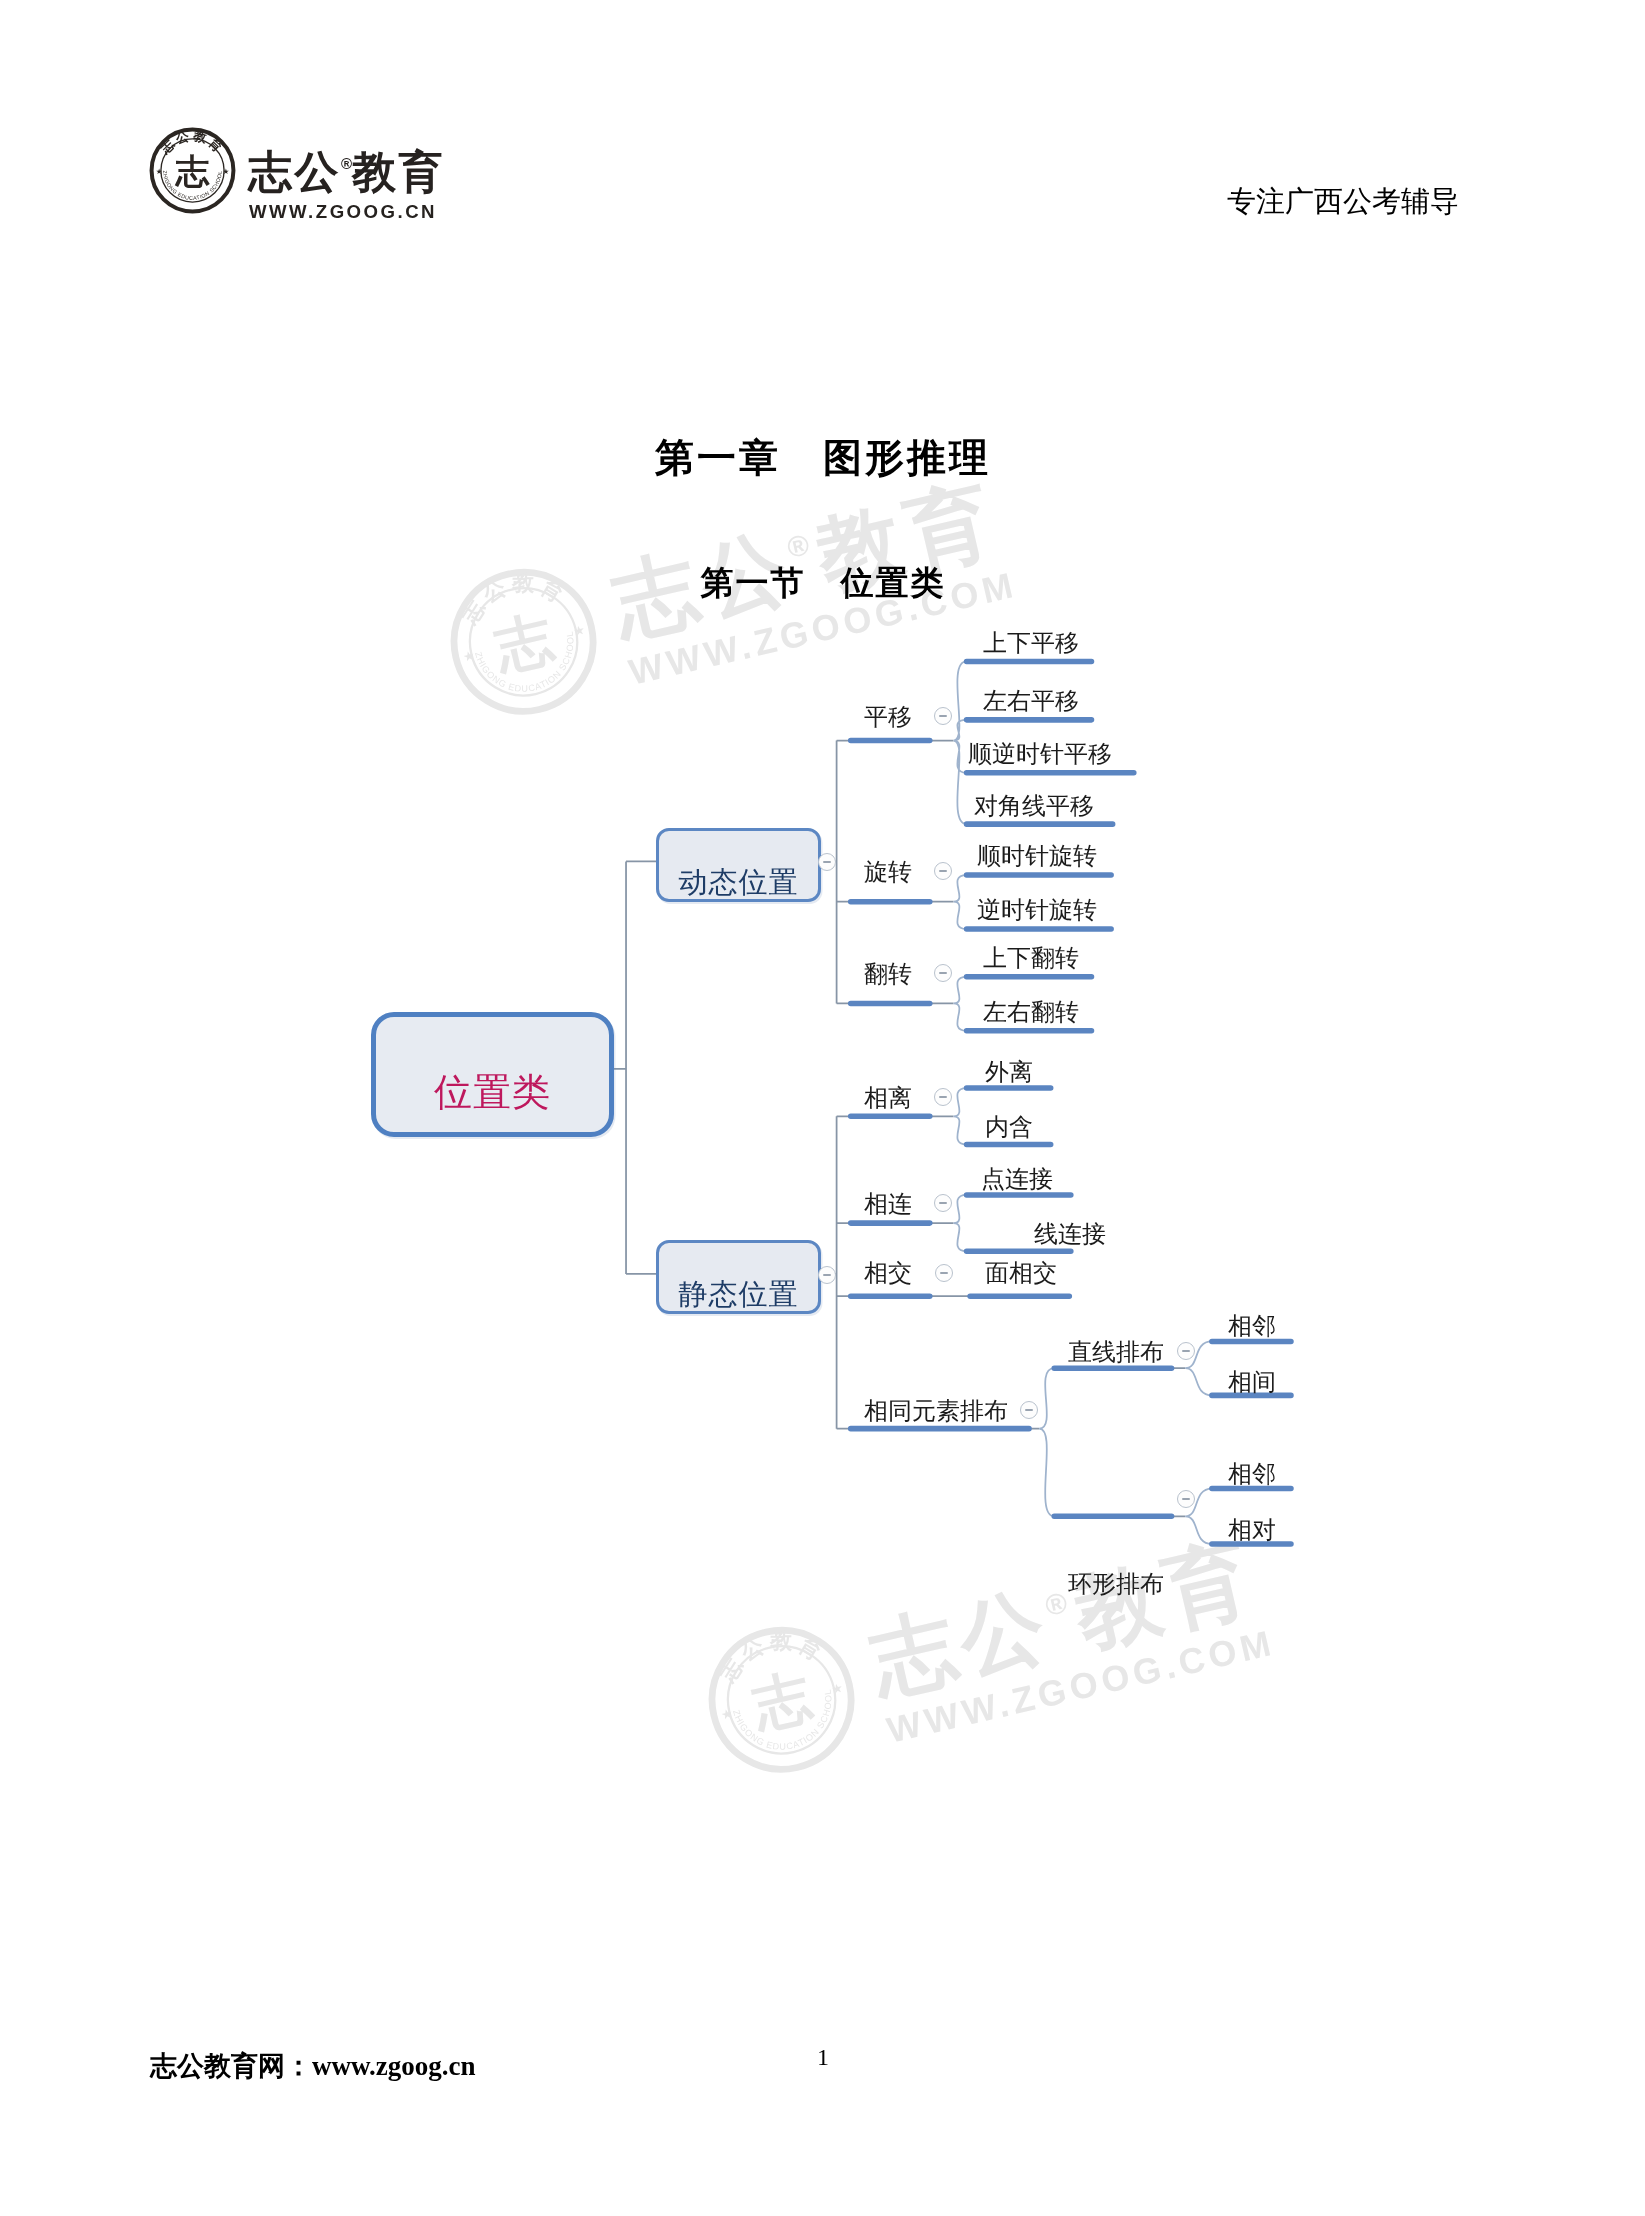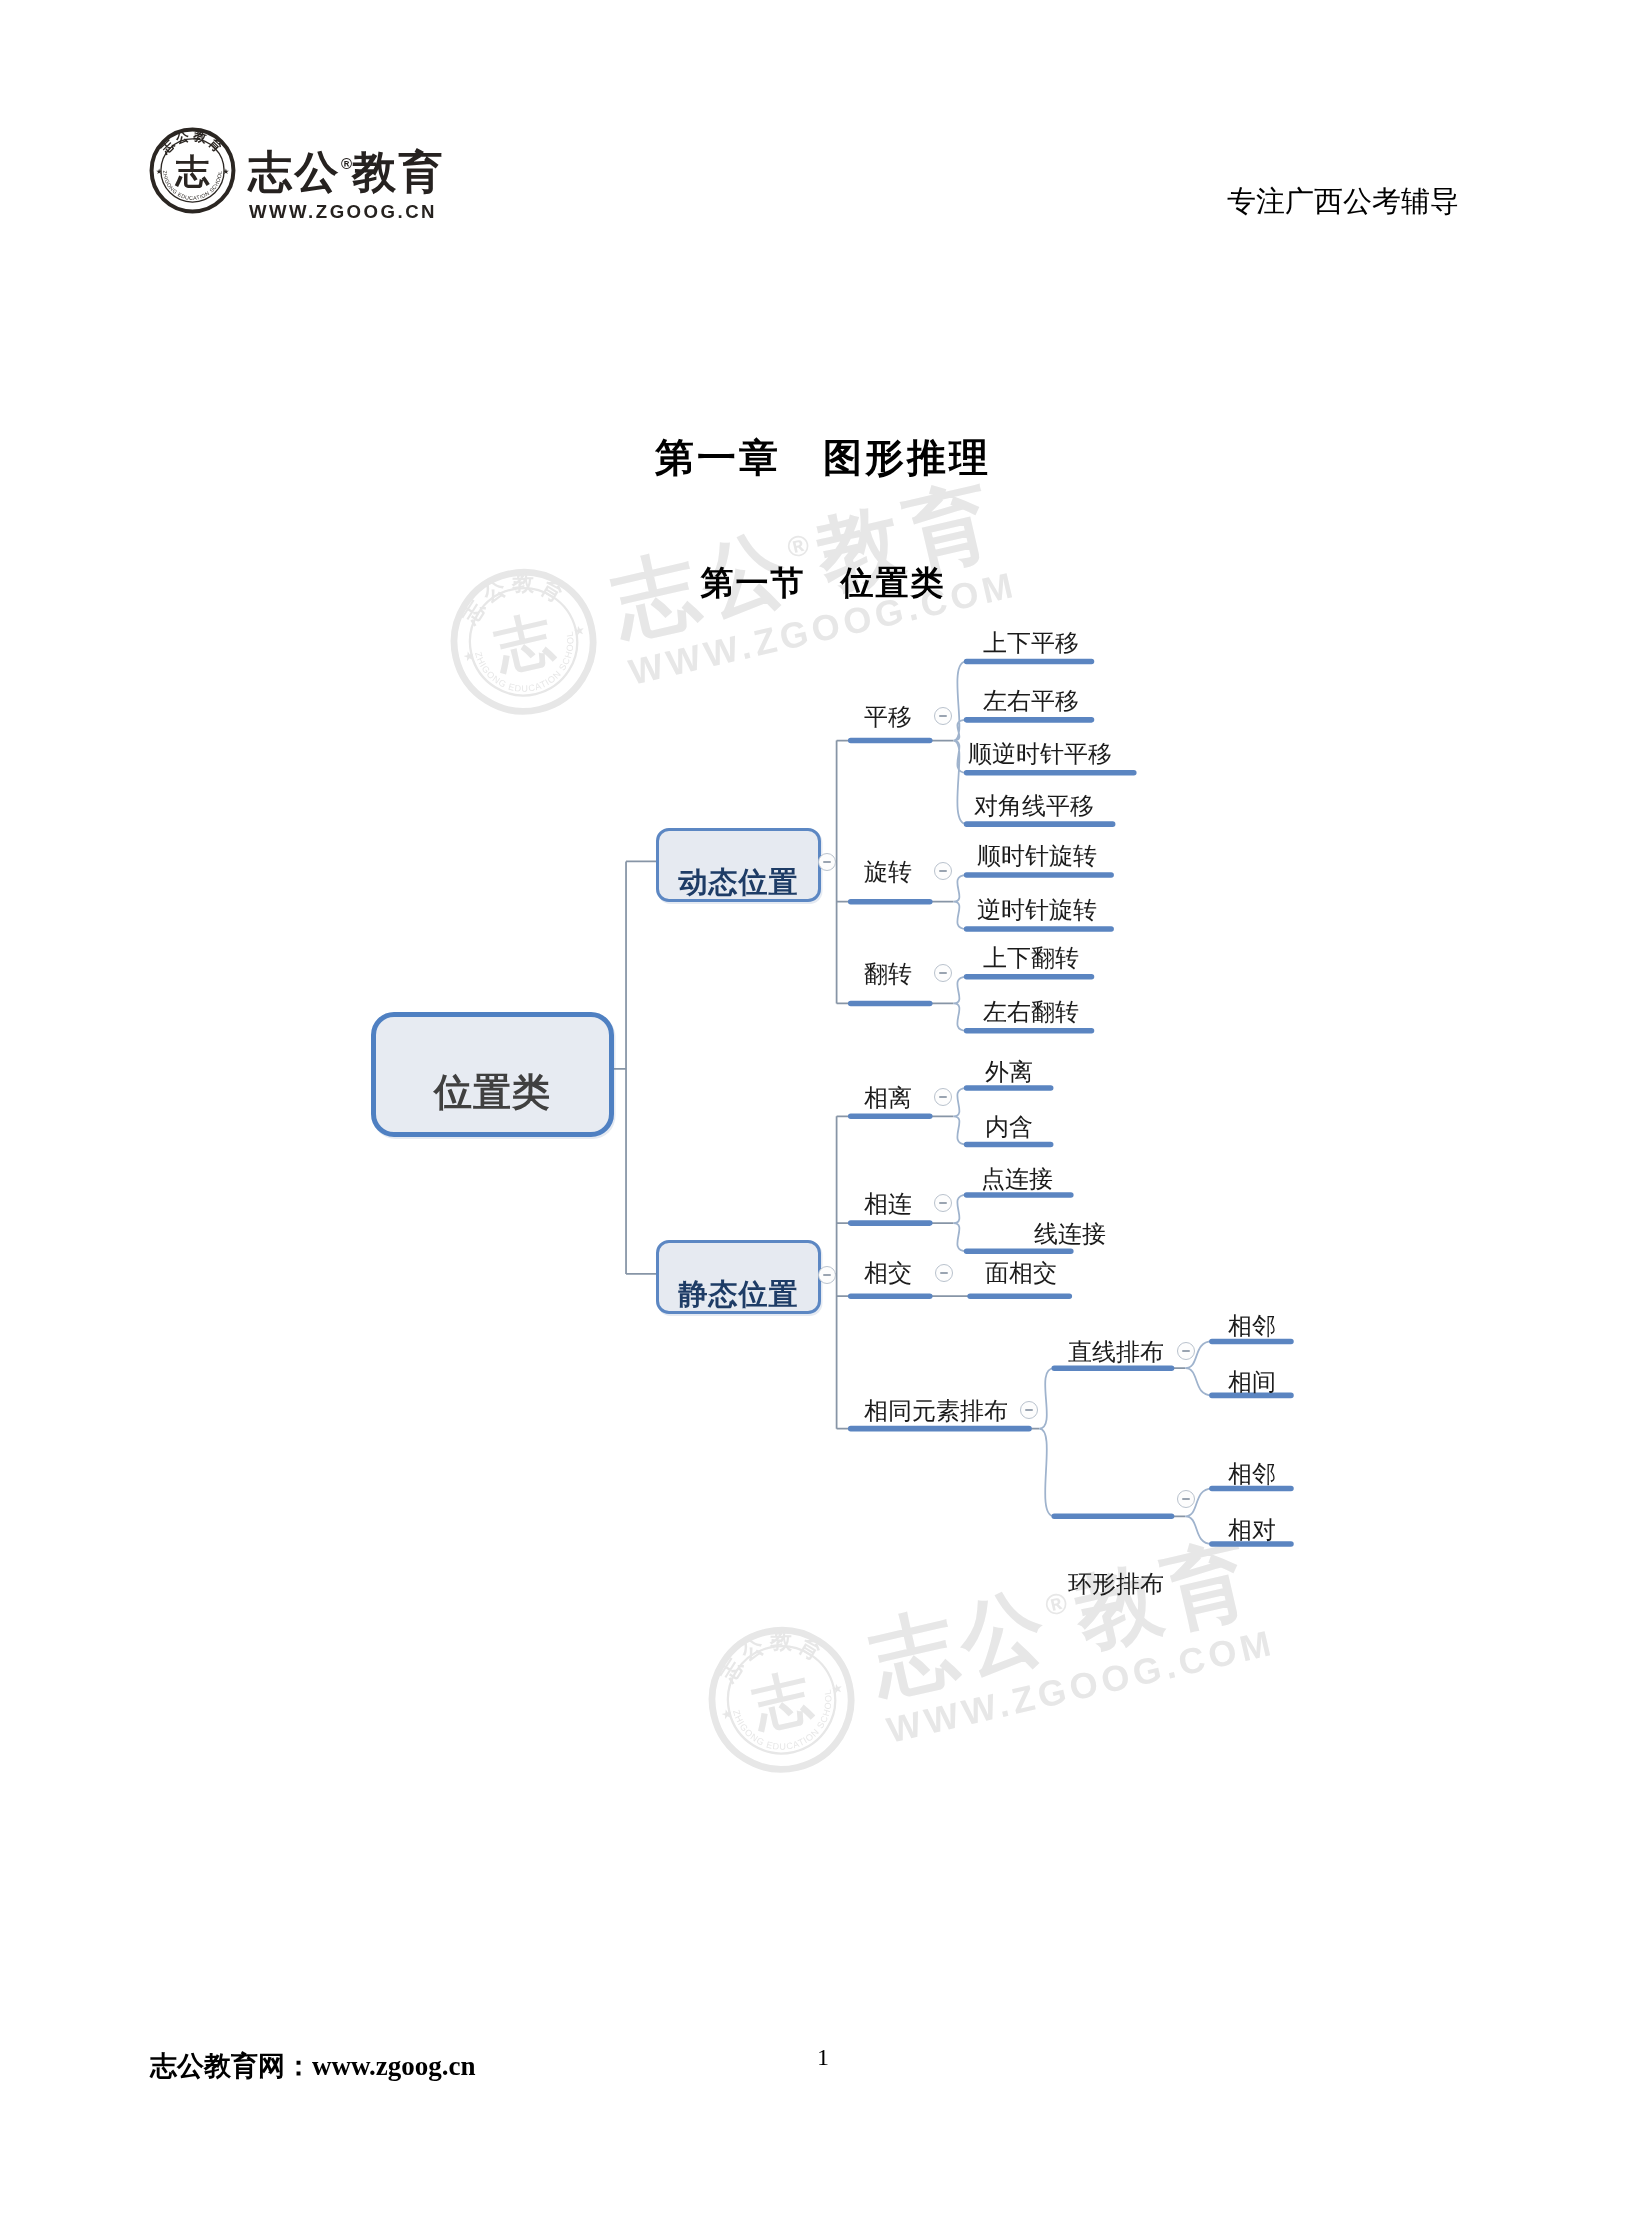--- a/index.html
+++ b/index.html
@@ -32,24 +32,24 @@
   .wm-brand sup{font-size:29px;vertical-align:35px;}
   .wm-url{font-size:36px;font-weight:700;letter-spacing:4.5px;white-space:nowrap;margin-top:5px;}
 
   
   #mm-lines{position:absolute;left:0;top:0;z-index:1;pointer-events:none;}
   .node-box{position:absolute;display:flex;align-items:center;justify-content:center;
      background:#e6eaf1;border:3.5px solid #5c87c3;border-radius:13px;z-index:2;
      box-shadow:1.5px 2px 0 rgba(110,140,185,0.18);}
   #root-box{left:371px;top:1012px;width:233px;height:115px;border-width:5.5px;border-radius:23px;
      border-color:#4f80c2;background:#e7ebf2;}
-  #root-box .box-label{font-size:38px;color:#404040;}
+  #root-box .box-label{font-size:38px;color:#be185d;}
   #dyn-box{left:656px;top:828px;width:159px;height:68px;}
   #sta-box{left:656px;top:1240px;width:159px;height:68px;}
-  .box-label{font-weight:700;font-size:29px;color:#1e3c66;letter-spacing:1px;white-space:nowrap;margin-top:35px;}
+  .box-label{font-weight:400;font-size:29px;color:#1e3c66;letter-spacing:1px;white-space:nowrap;margin-top:35px;}
   .mm-label{position:absolute;font-size:24px;color:#1b1b1b;white-space:nowrap;line-height:1.15;z-index:2;}
   .toggle{position:absolute;width:16px;height:16px;border:1.5px solid #b9c2cd;border-radius:50%;
      background:#fdfdfd;display:flex;align-items:center;justify-content:center;z-index:2;}
   .toggle .minus{width:8px;height:2px;background:#9aa4b1;border-radius:1px;}
 
   
   #footer-site{position:absolute;left:150px;top:2048px;font-size:27px;font-weight:700;
      font-family:"Liberation Serif",serif;color:#000;white-space:nowrap;}
   #page-number{position:absolute;left:0;right:0;top:2044px;text-align:center;font-size:24px;
      font-family:"Liberation Serif",serif;color:#000;}

